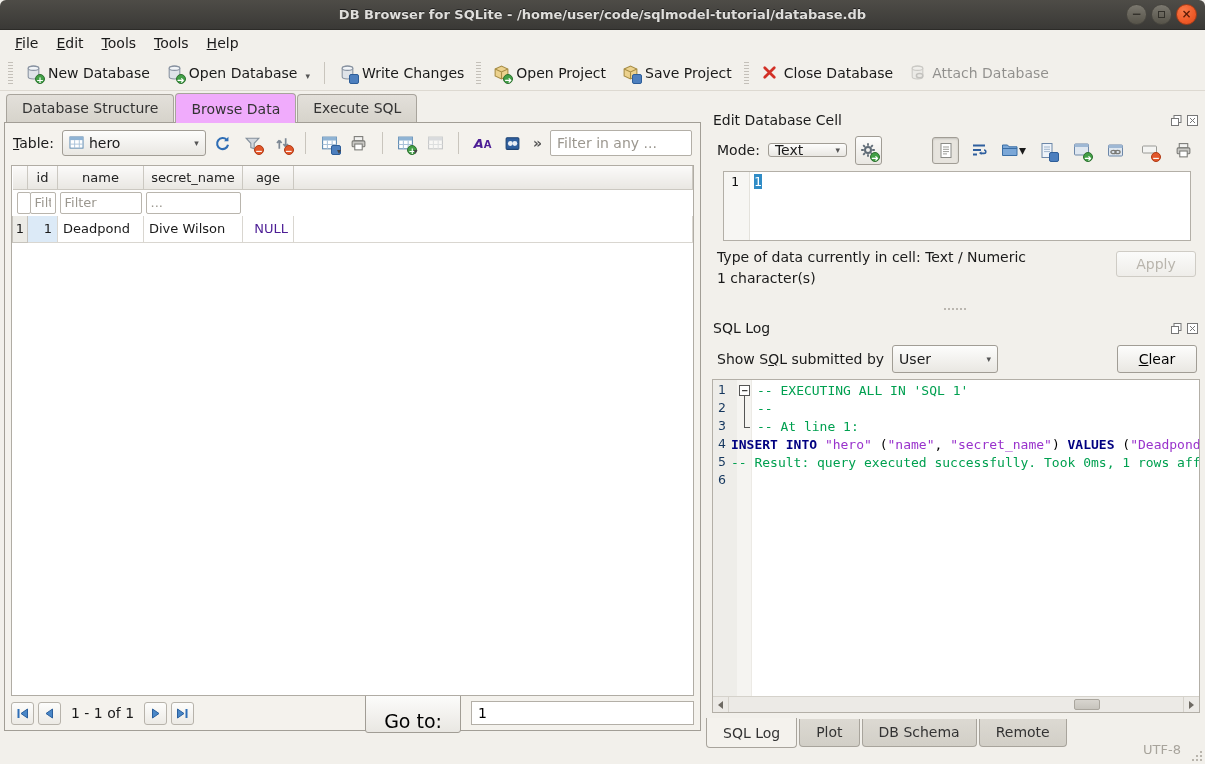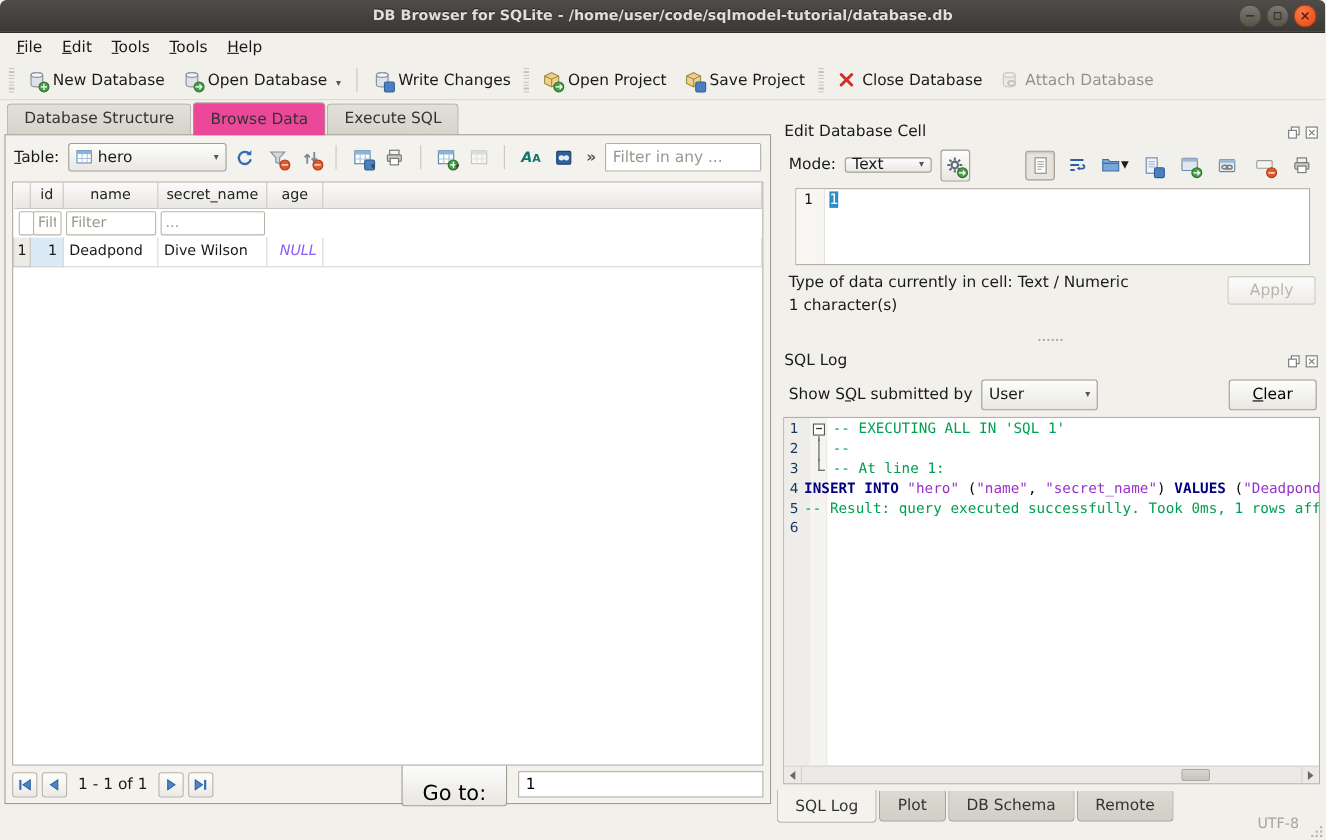--- a/index.html
+++ b/index.html
@@ -31,21 +31,21 @@
   .b-green { background:#43a047; border:1px solid #2e7030; }
   .b-red { background:#e2572b; border:1px solid #b03a14; }
   .b-floppy { background:#4d7fbe; border:1px solid #2e5e99; border-radius:2px; }
   .drop-arrow { font-size:9px; color:#555; margin-left:2px; align-self:flex-end; line-height:10px; }
 
   
   .main { position:relative; height:644px; }
   .left-col { position:absolute; left:4px; top:2px; width:697px; height:638px; display:flex; flex-direction:column; }
   .tabbar { height:29px; display:flex; align-items:flex-end; padding-left:2px; position:relative; z-index:2; }
   .tab { padding:5px 15px 6px; font-size:14px; background:linear-gradient(#e3e0da,#d6d3cb); border:1px solid #a8a49c; border-bottom:none; border-radius:4px 4px 0 0; margin-right:1px; color:#333; }
-  .tab.active { background:#ec4899; padding-top:7px; margin-bottom:-1px; }
+  .tab.active { background:#f0abfc; padding-top:7px; margin-bottom:-1px; }
   .panel { flex:1; border:1px solid #a29e96; background:#f4f2ed; display:flex; flex-direction:column; position:relative; z-index:1; }
 
   .browse-toolbar { height:40px; display:flex; align-items:center; padding:0 8px; gap:4px; }
   .combo { height:26px; background:linear-gradient(#fdfdfc,#e9e7e2); border:1px solid #a19d95; border-radius:3px; display:flex; align-items:center; padding:0 6px; gap:5px; }
   .combo .arrow { font-size:9px; color:#555; margin-left:auto; }
   .table-combo { width:145px; margin-left:4px; }
   .ibtn { width:26px; height:26px; display:flex; align-items:center; justify-content:center; border-radius:3px; position:relative; }
   .ibtn.disabled { opacity:.45; }
   .ibtn .mini-drop { position:absolute; right:1px; bottom:0px; font-size:8px; color:#444; }
   .chevron-more { font-size:14px; font-weight:bold; color:#555; padding:0 4px; }
@@ -59,21 +59,21 @@
   .grid-table col.c-name { width:86px; } .grid-table col.c-secret { width:99px; }
   .grid-table col.c-age { width:51px; }
   .gh { height:23px; background:linear-gradient(#fbfaf9,#e9e7e2); border:1px solid #cbc8c1; border-top:none; font-weight:normal; text-align:center; color:#222; }
   .gh.first { border-left:none; }
   .gfilter-cell { padding:2px 2px; height:26px; }
   .gfilter { width:100%; height:22px; border:1px solid #b9b5ad; border-radius:2px; background:#fff; padding:0 4px; font-size:13px; font-family:inherit; color:#333; }
   .grow td { height:27px; border:1px solid #d9d6d0; border-top:none; padding:0 5px; background:#fff; }
   .grow .rh { background:#ecebe6; border-color:#c6c3bc; text-align:center; padding:0; }
   .cell-num { text-align:right; }
   .cell-current { background:#dceaf7 !important; }
-  .cell-null { color:#8b5cf6; font-style:italic; text-align:right; }
+  .cell-null { color:#4c1d95; text-align:right; }
 
   
   .grid-nav { height:34px; display:flex; align-items:center; padding:0 6px; gap:4px; }
   .nav-btn { width:23px; height:23px; border:1px solid #b7b3ab; border-radius:3px; background:linear-gradient(#fdfdfc,#eceae5); display:flex; align-items:center; justify-content:center; }
   .nav-count { margin:0 6px; font-size:14px; }
   .goto-btn { margin-left:auto; height:40px; padding:16px 18px; border:1px solid #a19d95; border-radius:3px; background:linear-gradient(#fdfdfc,#e9e7e2); font-size:19px; font-family:inherit; }
   .goto-input { width:223px; height:24px; border:1px solid #b3afa7; background:#fff; padding:0 6px; font-size:14px; font-family:inherit; margin-left:6px; }
 
   
   .right-col { position:absolute; left:705px; top:16px; width:500px; height:644px; display:flex; flex-direction:column; }
@@ -321,21 +321,21 @@
             <span class="icon">
               <svg width="17" height="17" viewBox="0 0 16 16">
                   <rect x="1.5" y="2" width="13" height="11" fill="#fff" stroke="#8a9098"></rect>
                   <rect x="1.5" y="2" width="13" height="3.2" fill="#b9c1ca"></rect>
                   <path d="M6 5.2V13M10.5 5.2V13M1.5 9h13" stroke="#c3c9d0"></path>
                 </svg>
             </span>
           </div>
           <div class="tsep"></div>
           <div class="ibtn">
-            <span class="icon" style="font-weight:bold;color:#0f766e;font-size:13px;line-height:17px;text-align:left;font-style:italic;">A<span style="font-size:10px;font-style:normal">A</span></span>
+            <span class="icon" style="font-weight:bold;color:#4c1d95;font-size:13px;line-height:17px;text-align:left;font-style:italic;">A<span style="font-size:10px;font-style:normal">A</span></span>
           </div>
           <div class="ibtn">
             <span class="icon">
               <svg width="17" height="17" viewBox="0 0 16 16">
                   <rect x="2" y="2.5" width="12" height="11" rx="1" fill="#2f5f9e" stroke="#1d4272"></rect>
                   <circle cx="6" cy="8" r="2.3" fill="#e9eef5"></circle>
                   <circle cx="10.2" cy="8" r="2.3" fill="#e9eef5"></circle>
                 </svg>
             </span>
           </div>

